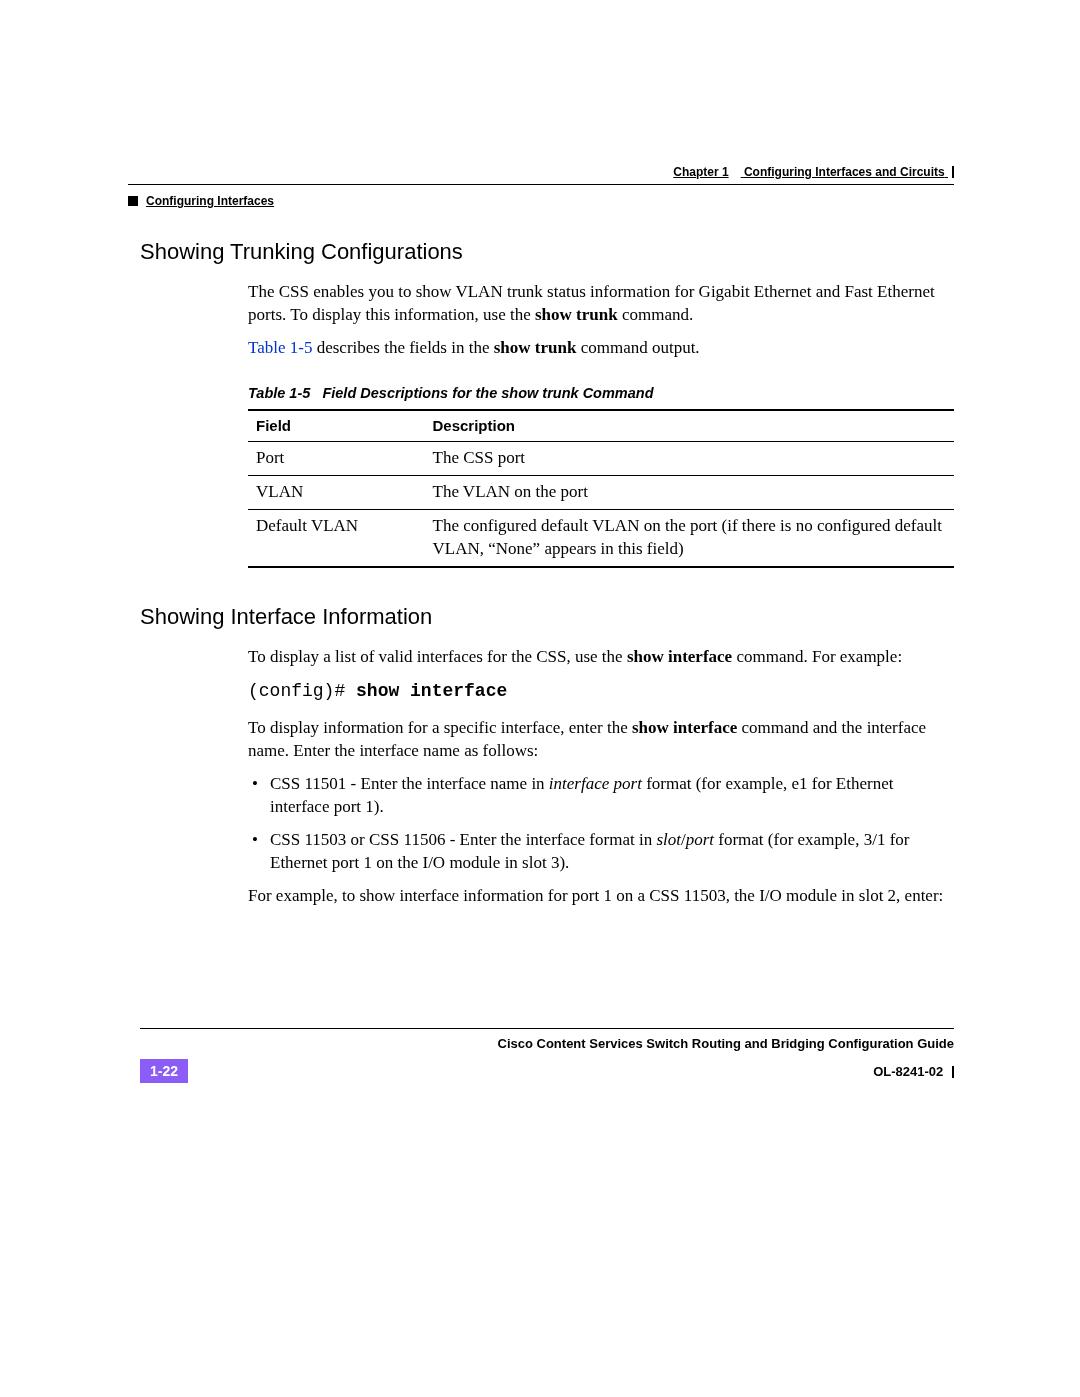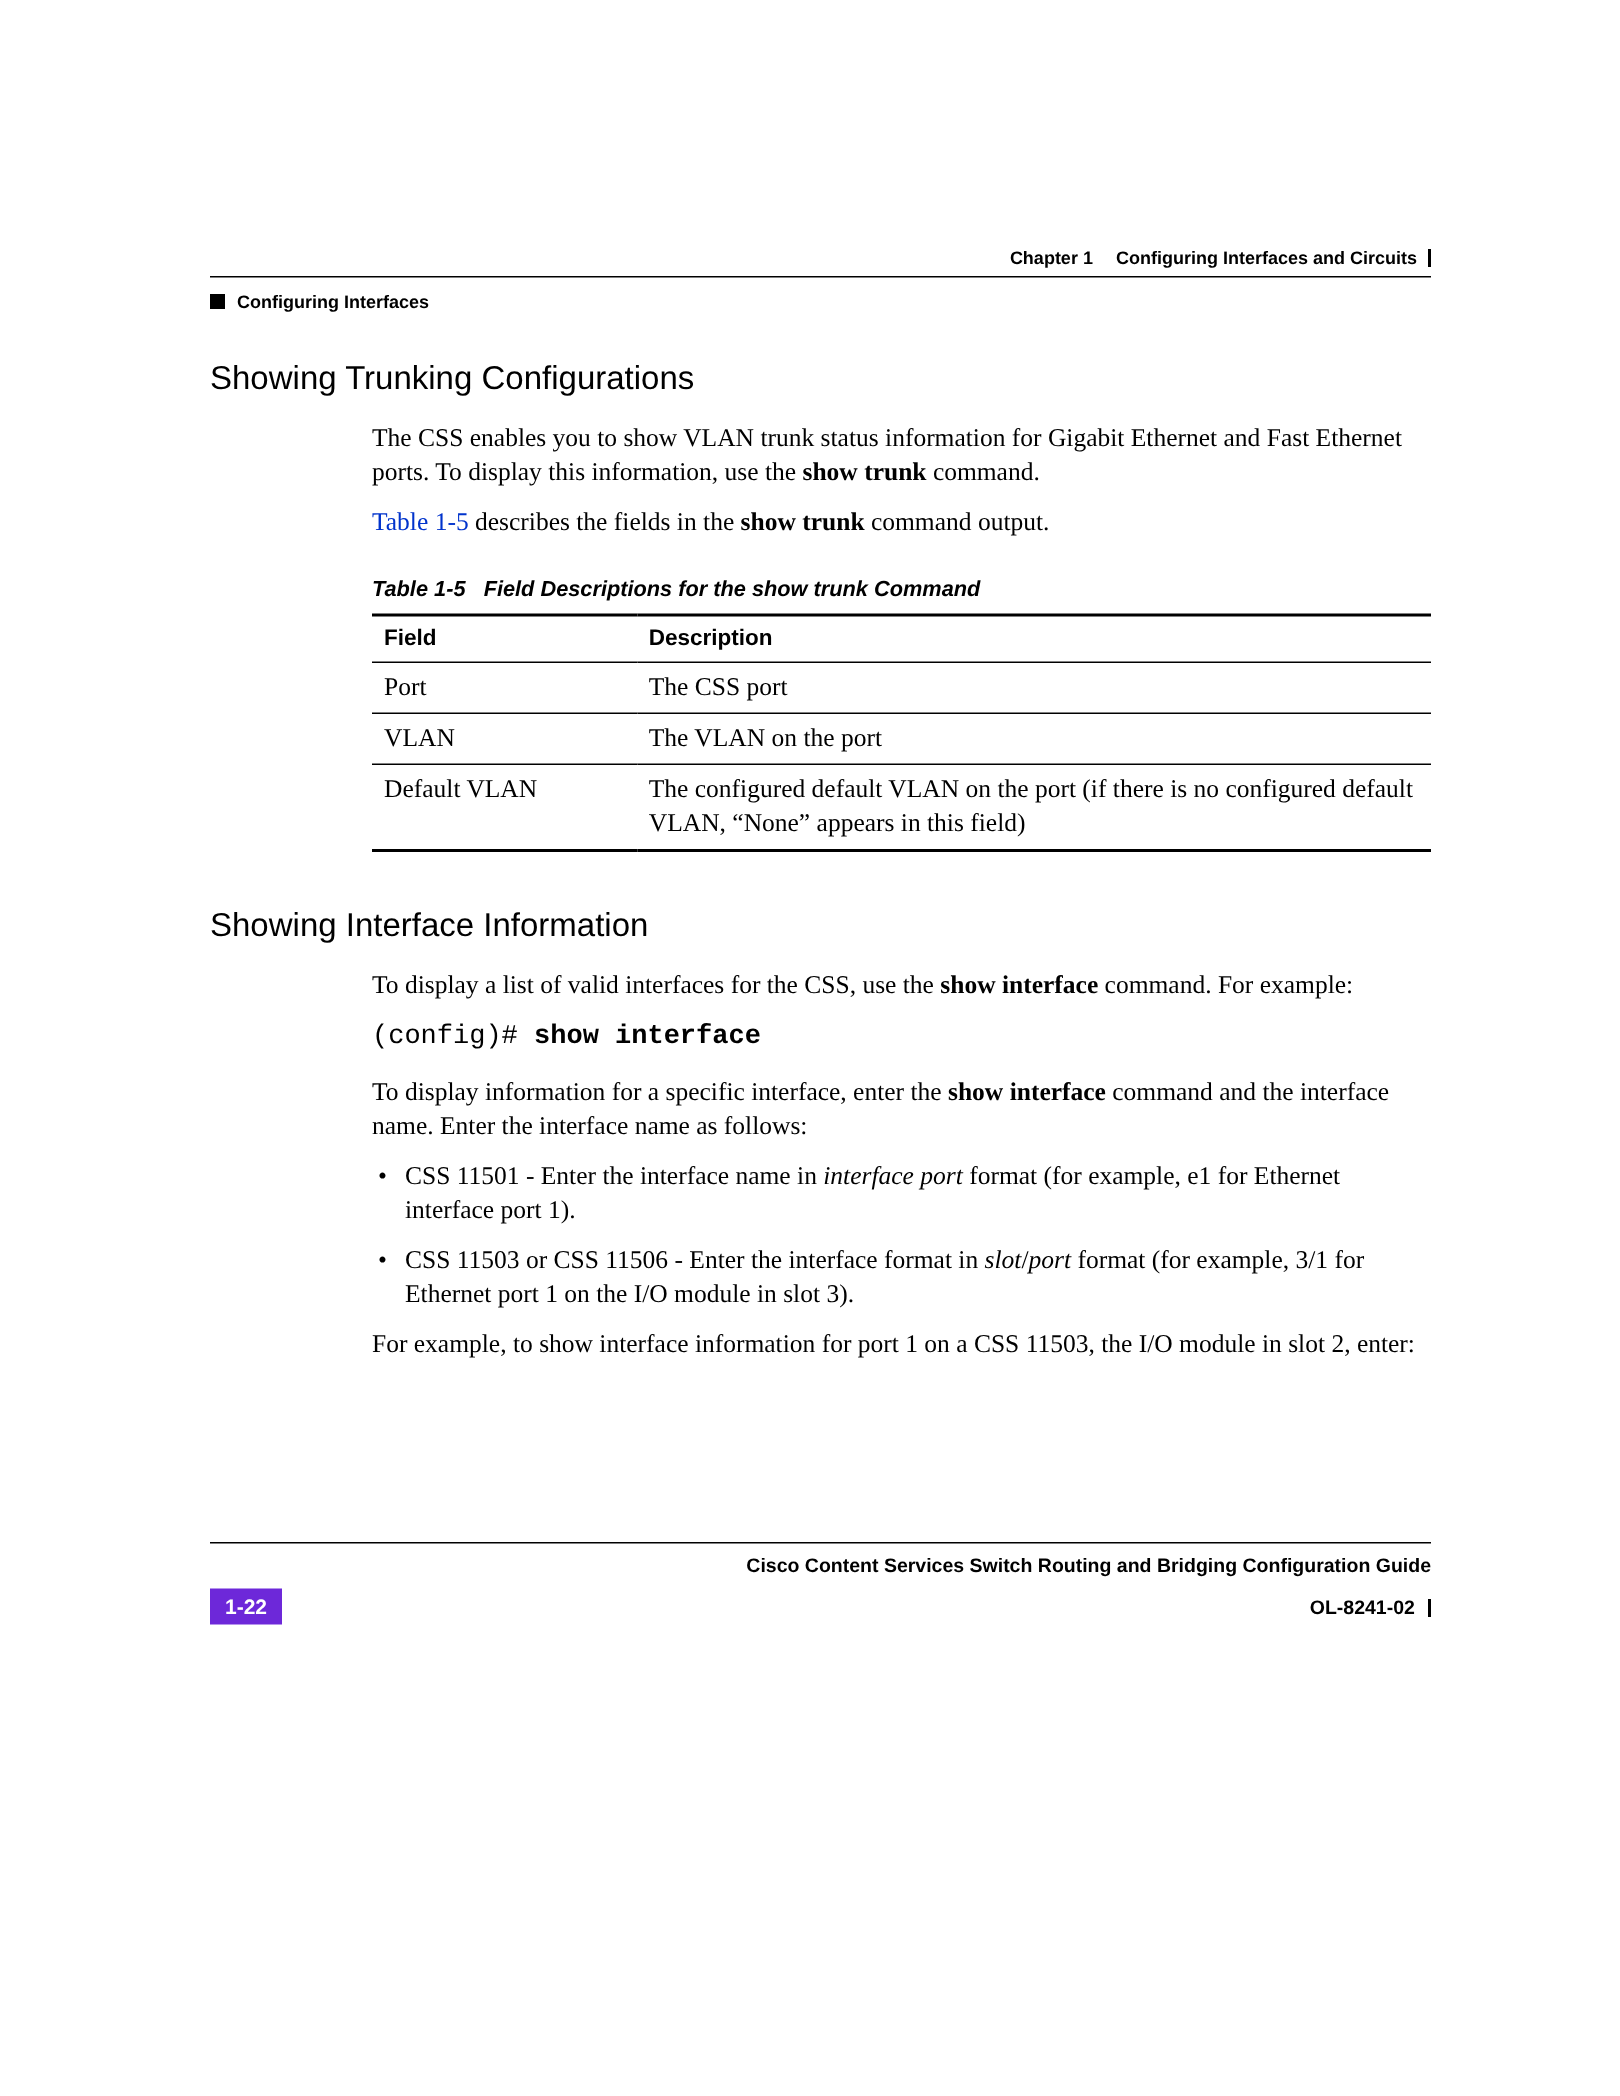--- a/index.html
+++ b/index.html
@@ -14,25 +14,26 @@
   .page {
     width: 1080px;
     height: 1397px;
     position: relative;
     box-sizing: border-box;
     padding: 167px 126px 0 140px;
   }
   .running-header {
     position: absolute;
     top: 164px;
-    left: 140px;
+    left: 128px;
     right: 126px;
     font-family: Arial, Helvetica, sans-serif;
     font-size: 12px;
     font-weight: bold;
+    text-decoration: underline;
   }
   .rh-right {
     text-align: right;
   }
   .rh-right .chapnum { margin-right: 12px; }
   .rh-left {
     margin-top: 8px;
     display: flex;
     align-items: center;
     gap: 8px;
@@ -147,21 +148,21 @@
     font-size: 13px;
     margin-top: 6px;
   }
   .footer-row {
     display: flex;
     justify-content: space-between;
     align-items: center;
     margin-top: 6px;
   }
   .page-badge {
-    background: #6d28d9;
+    background: #8b5cf6;
     color: #fff;
     font-weight: bold;
     font-size: 14px;
     padding: 3px 10px;
     display: inline-block;
   }
   .docnum {
     font-weight: bold;
     font-size: 13px;
   }

